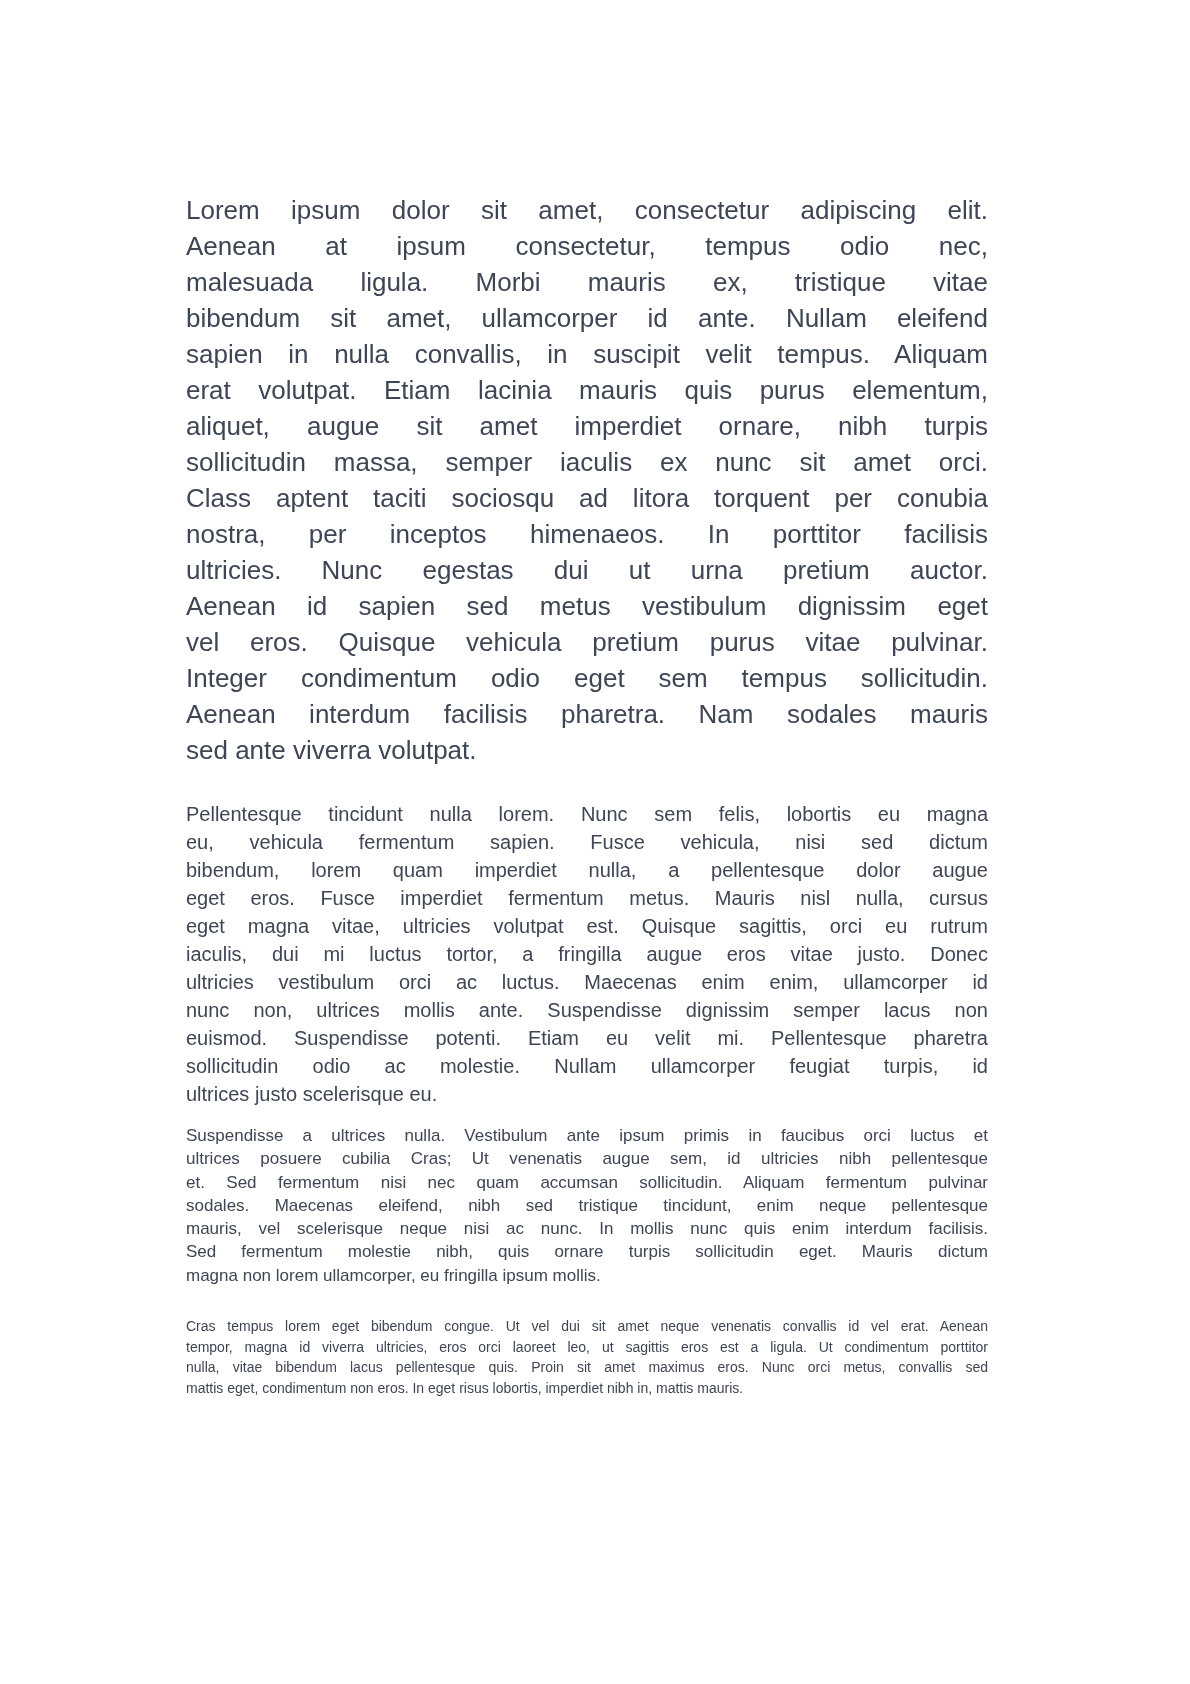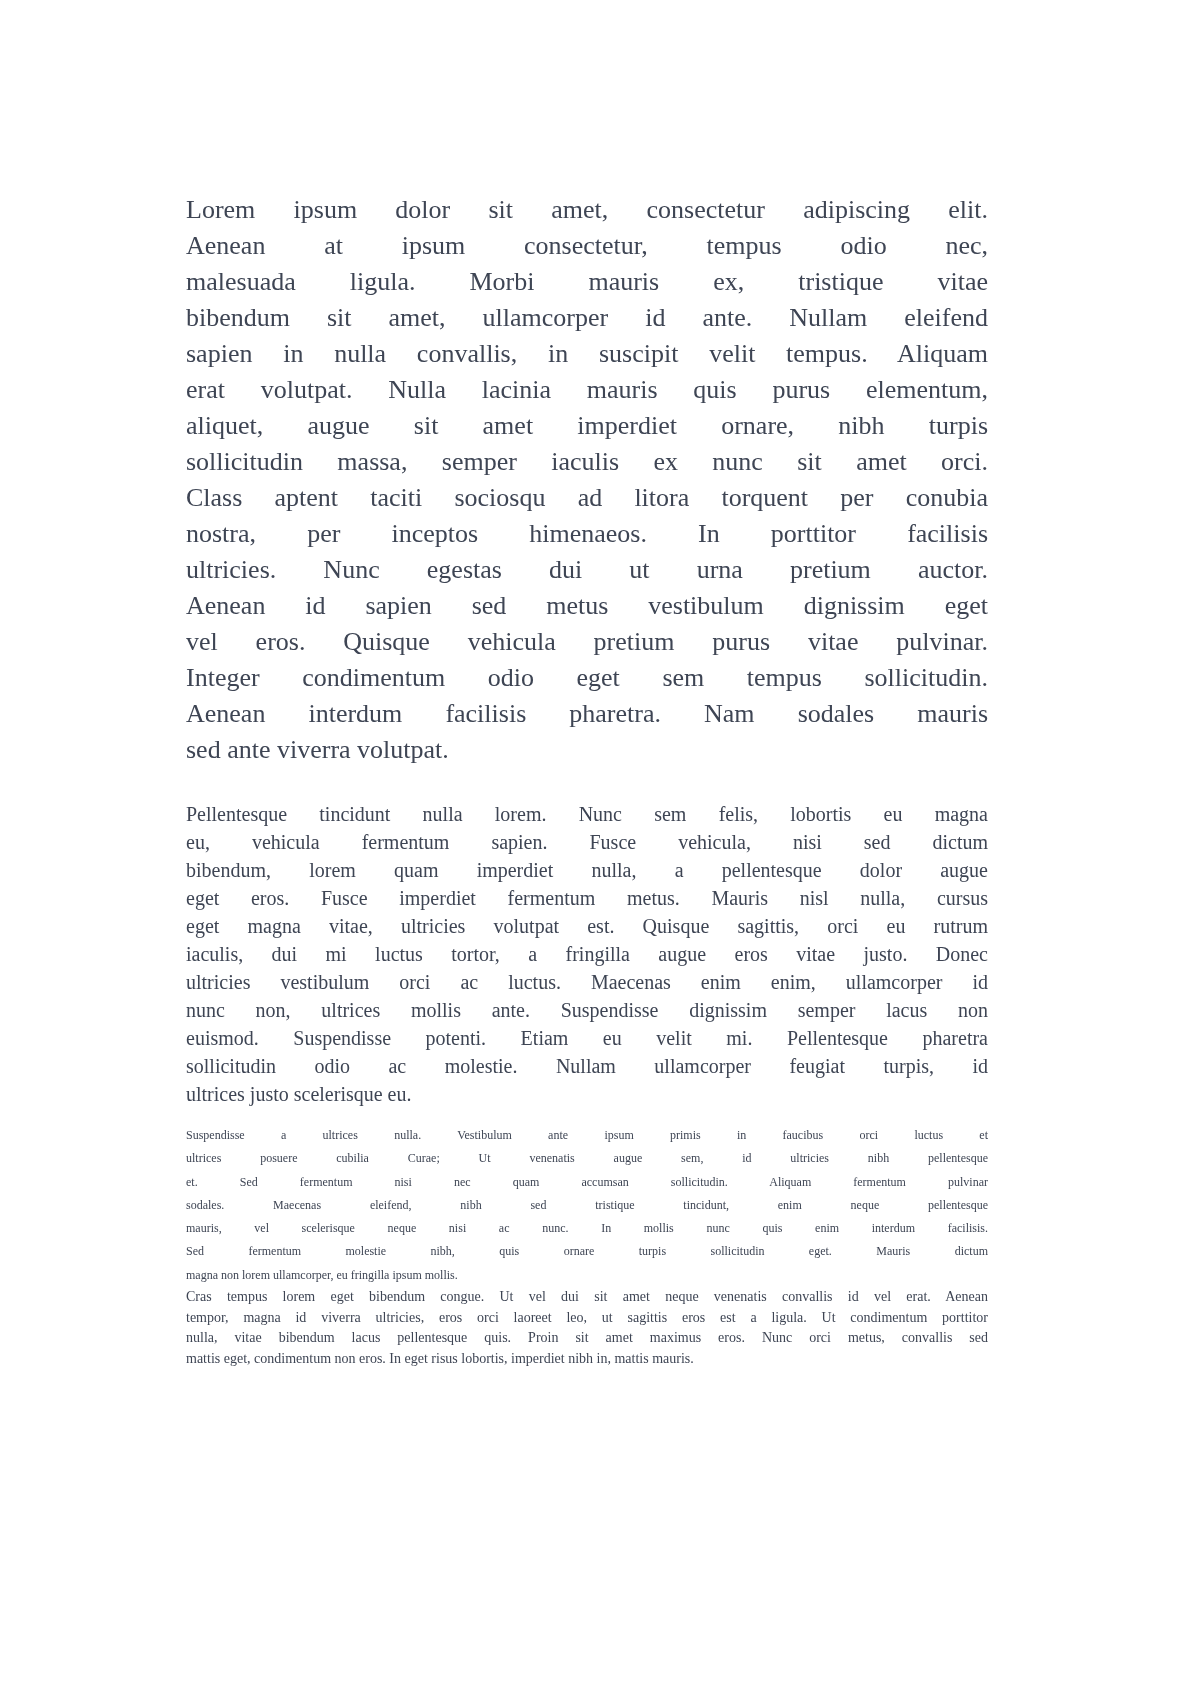--- a/index.html
+++ b/index.html
@@ -19,42 +19,41 @@
   .content {
     position: absolute;
     left: 186px;
     top: 192px;
     width: 802px;
   }
   .para { margin: 0; }
   .para .line {
     text-align: justify;
     text-align-last: justify;
-    font-family: Liberation Serif, serif;
   }
   .para .line.last {
     text-align-last: left;
   }
   .p0 { font-size: 26px; line-height: 36px;   margin-bottom: 32px; }
   .p1 { font-size: 20px; line-height: 28px;   margin-bottom: 16px; }
-  .p2 { font-size: 12px; line-height: 23.3px; }
+  .p2 { font-size: 17px; line-height: 23.3px; margin-bottom: 29px; }
   .p3 { font-size: 14px; line-height: 20.7px; margin-bottom: 16px; }
 </style>
 </head>
 <body>
 
 <div class="page">
   <div class="content">
     <div class="para p0">
         <div class="line">Lorem ipsum dolor sit amet, consectetur adipiscing elit.</div>
         <div class="line">Aenean at ipsum consectetur, tempus odio nec,</div>
         <div class="line">malesuada ligula. Morbi mauris ex, tristique vitae</div>
         <div class="line">bibendum sit amet, ullamcorper id ante. Nullam eleifend</div>
         <div class="line">sapien in nulla convallis, in suscipit velit tempus. Aliquam</div>
-        <div class="line">erat volutpat. Nulla lacinia mauris quis purus elementum,</div>
+        <div class="line">erat volutpat. Etiam lacinia mauris quis purus elementum,</div>
         <div class="line">aliquet, augue sit amet imperdiet ornare, nibh turpis</div>
         <div class="line">sollicitudin massa, semper iaculis ex nunc sit amet orci.</div>
         <div class="line">Class aptent taciti sociosqu ad litora torquent per conubia</div>
         <div class="line">nostra, per inceptos himenaeos. In porttitor facilisis</div>
         <div class="line">ultricies. Nunc egestas dui ut urna pretium auctor.</div>
         <div class="line">Aenean id sapien sed metus vestibulum dignissim eget</div>
         <div class="line">vel eros. Quisque vehicula pretium purus vitae pulvinar.</div>
         <div class="line">Integer condimentum odio eget sem tempus sollicitudin.</div>
         <div class="line">Aenean interdum facilisis pharetra. Nam sodales mauris</div>
         <div class="line last">sed ante viverra volutpat.</div>
@@ -67,21 +66,21 @@
         <div class="line">eget magna vitae, ultricies volutpat est. Quisque sagittis, orci eu rutrum</div>
         <div class="line">iaculis, dui mi luctus tortor, a fringilla augue eros vitae justo. Donec</div>
         <div class="line">ultricies vestibulum orci ac luctus. Maecenas enim enim, ullamcorper id</div>
         <div class="line">nunc non, ultrices mollis ante. Suspendisse dignissim semper lacus non</div>
         <div class="line">euismod. Suspendisse potenti. Etiam eu velit mi. Pellentesque pharetra</div>
         <div class="line">sollicitudin odio ac molestie. Nullam ullamcorper feugiat turpis, id</div>
         <div class="line last">ultrices justo scelerisque eu.</div>
       </div>
     <div class="para p2">
         <div class="line">Suspendisse a ultrices nulla. Vestibulum ante ipsum primis in faucibus orci luctus et</div>
-        <div class="line">ultrices posuere cubilia Curae; Ut venenatis augue sem, id ultricies nibh pellentesque</div>
+        <div class="line">ultrices posuere cubilia Cras; Ut venenatis augue sem, id ultricies nibh pellentesque</div>
         <div class="line">et. Sed fermentum nisi nec quam accumsan sollicitudin. Aliquam fermentum pulvinar</div>
         <div class="line">sodales. Maecenas eleifend, nibh sed tristique tincidunt, enim neque pellentesque</div>
         <div class="line">mauris, vel scelerisque neque nisi ac nunc. In mollis nunc quis enim interdum facilisis.</div>
         <div class="line">Sed fermentum molestie nibh, quis ornare turpis sollicitudin eget. Mauris dictum</div>
         <div class="line last">magna non lorem ullamcorper, eu fringilla ipsum mollis.</div>
       </div>
     <div class="para p3">
         <div class="line">Cras tempus lorem eget bibendum congue. Ut vel dui sit amet neque venenatis convallis id vel erat. Aenean</div>
         <div class="line">tempor, magna id viverra ultricies, eros orci laoreet leo, ut sagittis eros est a ligula. Ut condimentum porttitor</div>
         <div class="line">nulla, vitae bibendum lacus pellentesque quis. Proin sit amet maximus eros. Nunc orci metus, convallis sed</div>

